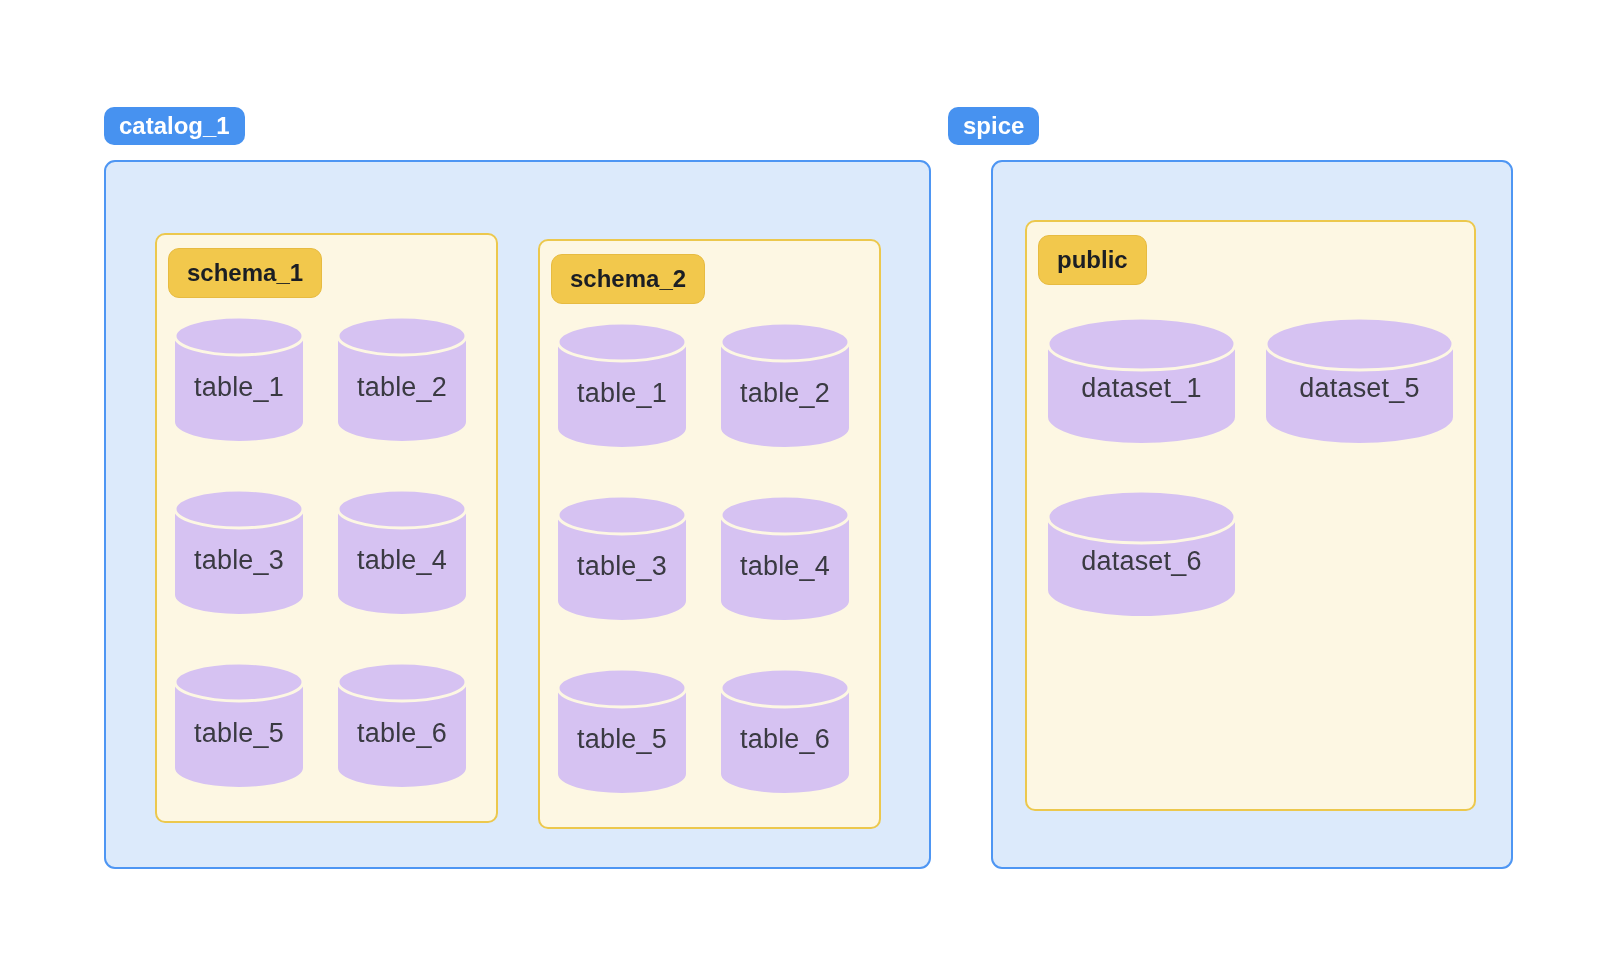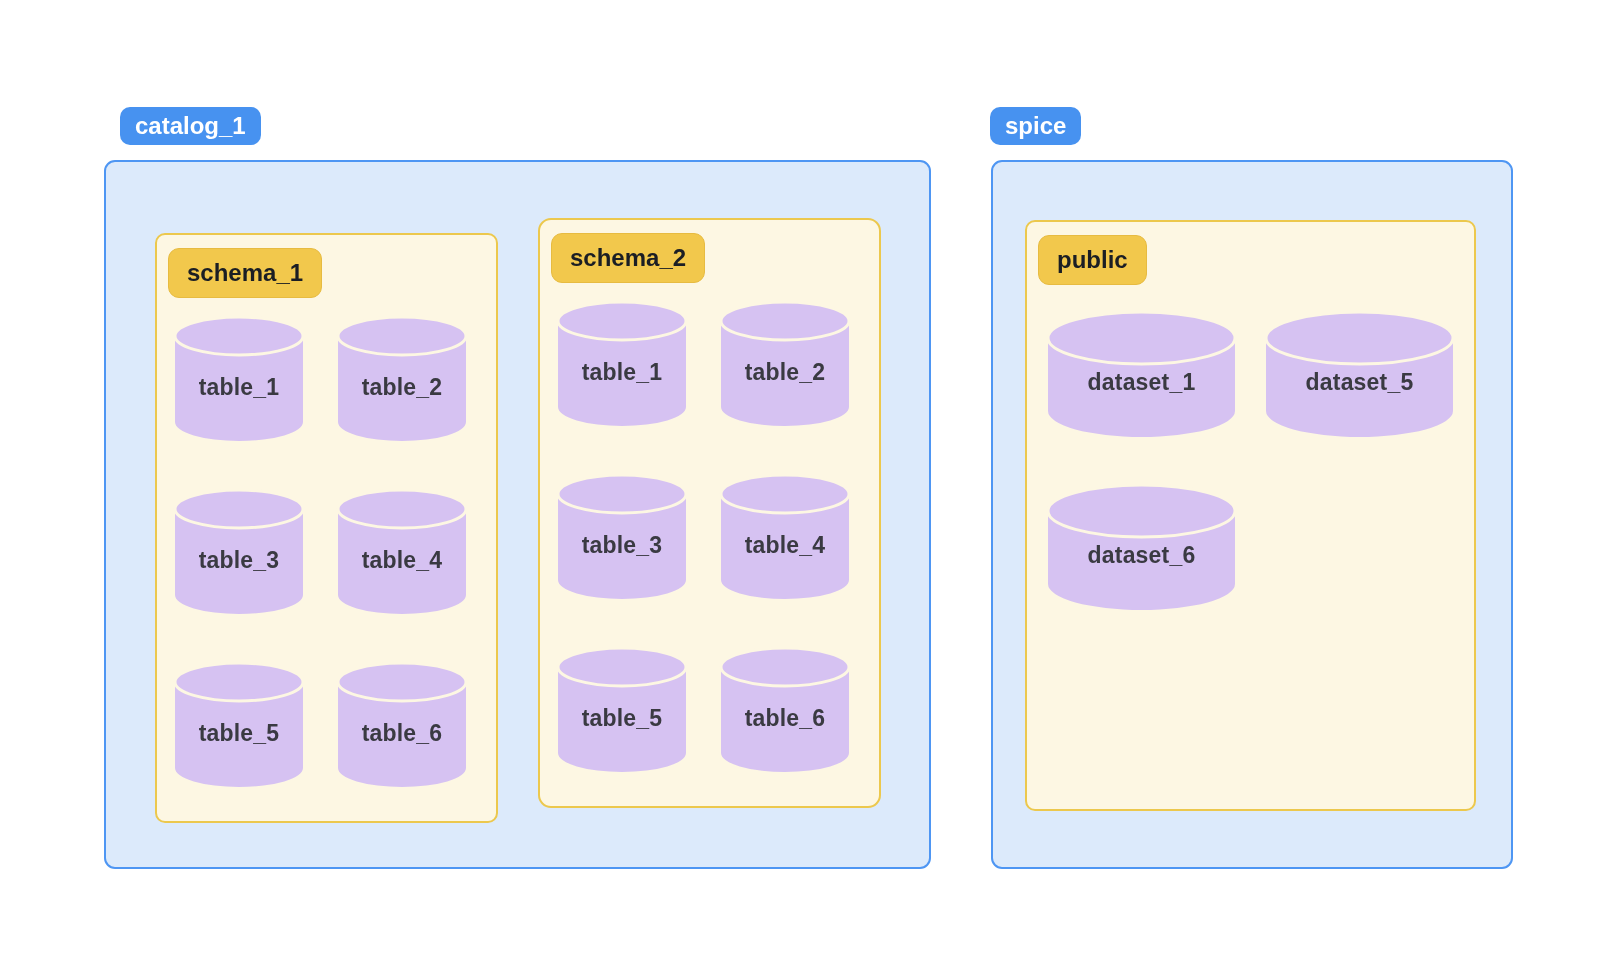--- a/index.html
+++ b/index.html
@@ -51,65 +51,65 @@
     border-radius: 11px;
   }
   .cream-box {
     position: absolute;
     box-sizing: border-box;
     background: var(--group-bg, #FDF7E3);
     border: 2px solid var(--group-border, #ECC84D);
     border-radius: 10px;
   }
 
-  #catalog-pill { left: 120px; top: 107px; }
+  #catalog-pill { left: 104px; top: 107px; }
   #catalog-box  { left: 104px; top: 160px; width: 827px; height: 709px; }
   #schema-1-box { left: 49px;  top: 71px;  width: 343px; height: 590px; }
-  #schema-2-box { left: 432px; top: 56px;  width: 343px; height: 590px; border-radius: 13px; }
-
-  #spice-pill   { left: 990px; top: 107px; }
+  #schema-2-box { left: 432px; top: 77px;  width: 343px; height: 590px; }
+
+  #spice-pill   { left: 948px; top: 107px; }
   #spice-box    { left: 991px; top: 160px; width: 522px; height: 709px; }
   #public-box   { left: 32px;  top: 58px;  width: 451px; height: 591px; }
 
   .group-pill { left: 11px; top: 13px; }
 
   
   .grid {
     position: absolute;
     display: grid;
   }
   .small-grid {
     left: 18px; top: 82px;
     grid-template-columns: repeat(2, 128px);
     column-gap: 35px;
     row-gap: 49px;
   }
   .large-grid {
-    left: 21px; top: 90px;
+    left: 21px; top: 96px;
     grid-template-columns: repeat(2, 187px);
     column-gap: 31px;
     row-gap: 48px;
   }
 
   
   .cyl { position: relative; }
   .cyl.small { width: 128px; height: 124px; }
   .cyl.large { width: 187px; height: 125px; }
   .cyl svg { display: block; overflow: visible; }
   .cyl-body, .cyl-top { fill: var(--cylinder-fill, #D6C2F2); }
   .cyl-top { stroke: var(--cylinder-divider, #FDF7E3); stroke-width: 3; }
   .cyl-label {
     position: absolute;
     inset: 0;
     display: flex;
     align-items: center;
     justify-content: center;
     padding-top: 16px;
-    font-size: 23px;
-    font-weight: 700;
+    font-size: 27px;
+    font-weight: 400;
     color: var(--item-text, #3A3A42);
     letter-spacing: 0.2px;
     text-align: right;
   }
 </style>
 </head>
 <body>
 
 <div class="canvas">
 

